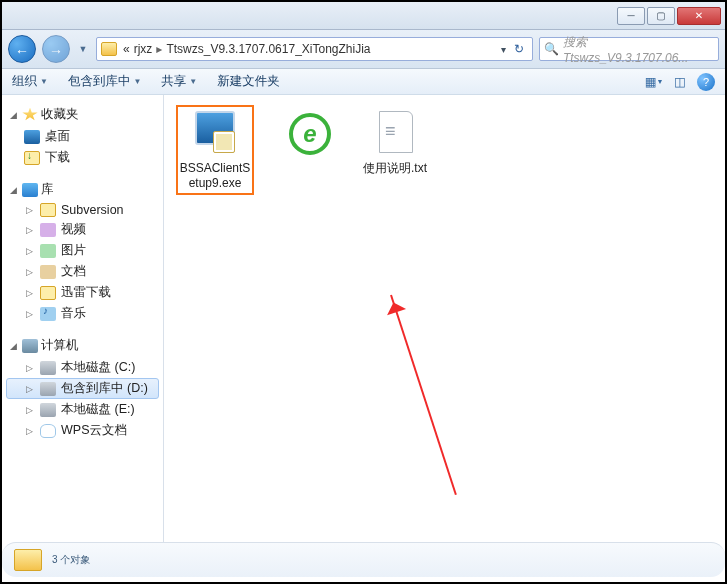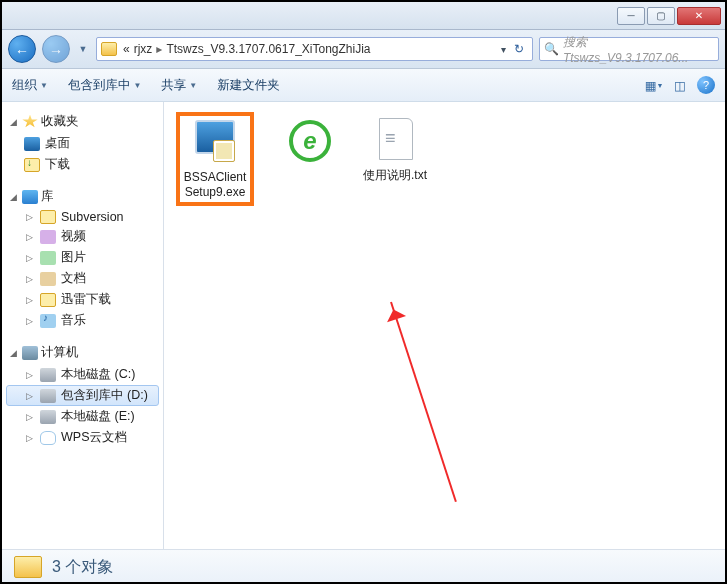--- a/index.html
+++ b/index.html
@@ -18,21 +18,21 @@
 .address { flex: 1; height: 24px; background: #fff; border: 1px solid #97addb; border-radius: 2px; display: flex; align-items: center; padding: 0 4px; font-size: 12px; color: #333; overflow: hidden; }
 .address .folder-icon { width: 16px; height: 14px; background: linear-gradient(#fdeeaa,#f4c24b); border: 1px solid #d6a528; border-radius: 2px; margin-right: 4px; }
 .address .crumb { padding: 0 2px; cursor: pointer; }
 .address .sep { color: #666; padding: 0 2px; }
 .addr-drop { margin-left: auto; color:#405060; font-size: 10px; padding: 0 4px; cursor:pointer; }
 .addr-refresh { color:#2a5c9a; padding: 0 4px; cursor:pointer; }
 .search { width: 180px; height: 24px; background: #fff; border: 1px solid #97addb; border-radius: 2px; display: flex; align-items: center; padding: 0 4px; font-size: 12px; color: #999; font-style: italic; }
 .search .mag { color:#3a6ea5; margin-right: 4px; font-style: normal; }
 
 
-.toolbar { height: 33px; background: linear-gradient(#f5f9fd,#e5eef8); border-bottom: 1px solid #cfdce9; display: flex; align-items: center; padding: 0 10px; gap: 20px; font-size: 12.5px; color: #1b3f66; }
+.toolbar { height: 26px; background: linear-gradient(#f5f9fd,#e5eef8); border-bottom: 1px solid #cfdce9; display: flex; align-items: center; padding: 0 10px; gap: 20px; font-size: 12.5px; color: #1b3f66; }
 .toolbar .tb-item { display: flex; align-items: center; gap: 3px; cursor:pointer; }
 .toolbar .tb-drop { font-size: 8px; color:#4a6b8f; }
 .toolbar .right { margin-left: auto; display: flex; gap: 8px; align-items: center; }
 .tb-icon { width: 18px; height: 16px; display: inline-flex; align-items:center; justify-content:center; color:#3a6ea5; }
 .tb-help { width: 18px; height: 18px; border-radius: 50%; background: radial-gradient(circle at 30% 30%,#7fc3ff,#1a72c9); color:#fff; font-size:11px; display:inline-flex; align-items:center; justify-content:center; }
 
 
 .body { display: flex; height: 447px; }
 .sidebar { width: 162px; border-right: 1px solid #d8e0ea; padding: 8px 4px; font-size: 12.5px; color: #222; overflow: hidden; position: relative; }
 .sidebar .group-header { display: flex; align-items: center; gap: 3px; padding: 3px 2px; cursor:pointer; }
@@ -53,36 +53,36 @@
 .ic-doc { background:#e8d0a0; }
 .ic-mus { background:#a0d0f0; position:relative; }
 .ic-mus::after{content:"♪"; position:absolute; left:3px; top:-2px; font-size:10px; color:#1a5c9c;}
 .ic-pc { background: linear-gradient(#a0c0d8,#6a8aa0); }
 .ic-hdd { background: linear-gradient(#d0d6dc,#9aa4b0); }
 .ic-cloud { background:#fff; border:1px solid #a0c8e8; border-radius: 40% 40% 30% 30%; }
 
 .content { flex: 1; padding: 10px 12px; position: relative; }
 .files { display: flex; gap: 12px; align-items: flex-start; }
 .file { width: 78px; text-align: center; font-size: 12px; color: #222; cursor:pointer; padding: 4px 2px; }
-.file.highlight { border: 4px solid #f97316; padding: 2px 0; }
+.file.highlight { border: 2px solid #f97316; padding: 2px 0; }
 .file .bigicon { width: 48px; height: 48px; margin: 0 auto 4px; position: relative; }
 .file .name { line-height: 1.25; word-break: break-all; }
 .bigicon.exe { }
 .bigicon.exe::before{content:""; position:absolute; left:4px; top:2px; width:36px; height:30px; background: linear-gradient(#4da0e0,#1a5fa0); border:2px solid #c3d6ea; border-radius:3px;}
 .bigicon.exe::after{content:""; position:absolute; left:22px; top:22px; width:20px; height:20px; background:#f2e7b4; border:1px solid #c7a84a; border-radius:2px; box-shadow:0 0 0 2px #fff inset;}
 .bigicon.html::before{content:"e"; position:absolute; left:8px; top:4px; width:34px; height:34px; border:4px solid #3bb23b; border-radius:50%; font-size:24px; color:#3bb23b; font-weight:bold; display:flex; align-items:center; justify-content:center; font-style:italic;}
 .bigicon.txt::before{content:""; position:absolute; left:8px; top:2px; width:32px; height:40px; background:#fff; border:1px solid #b0b8c0; border-radius:0 6px 0 0;}
 .bigicon.txt::after{content:"≡"; position:absolute; left:14px; top:12px; font-size:18px; color:#9aa4b0;}
 
 
 .arrow { position:absolute; left:226px; top:200px; width:2px; height:210px; background:#f02a2a; transform: rotate(-18deg); transform-origin: top; }
 .arrow::before{content:""; position:absolute; left:-9px; top:-2px; border:10px solid transparent; border-bottom-color:#f02a2a; }
 
 
-.statusbar { height: 35px; border-top: 1px solid #d8e0ea; background: linear-gradient(#f7fafd,#eaf1f9); display:flex; align-items:center; padding: 0 12px; gap:10px; font-size:16px; color:#3a5a7a; }
+.statusbar { height: 35px; border-top: 1px solid #d8e0ea; background: linear-gradient(#f7fafd,#eaf1f9); display:flex; align-items:center; padding: 0 12px; gap:10px; font-size:10px; color:#3a5a7a;border-radius:14px; }
 .statusbar .folder-lg { width: 28px; height: 22px; background: linear-gradient(#fdeeaa,#f4c24b); border:1px solid #d6a528; border-radius:2px; }
 </style>
 </head>
 <body>
 
 <div class="titlebar">
   <div class="win-btn">─</div>
   <div class="win-btn">▢</div>
   <div class="win-btn close">✕</div>
 </div>

